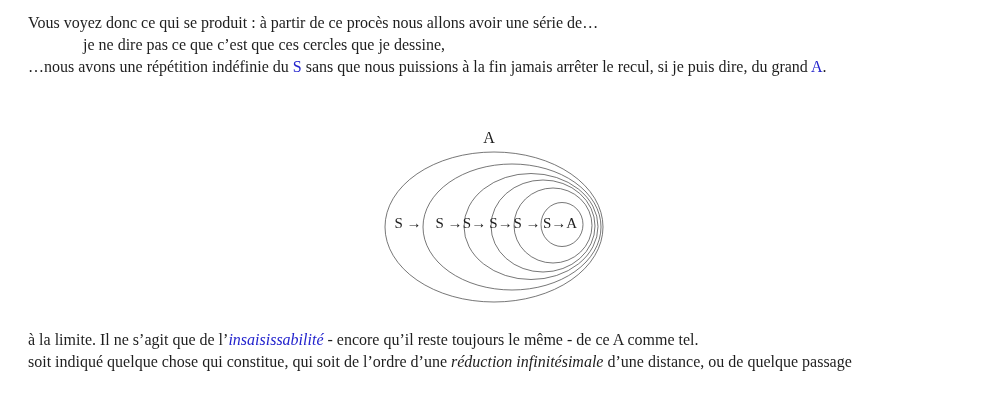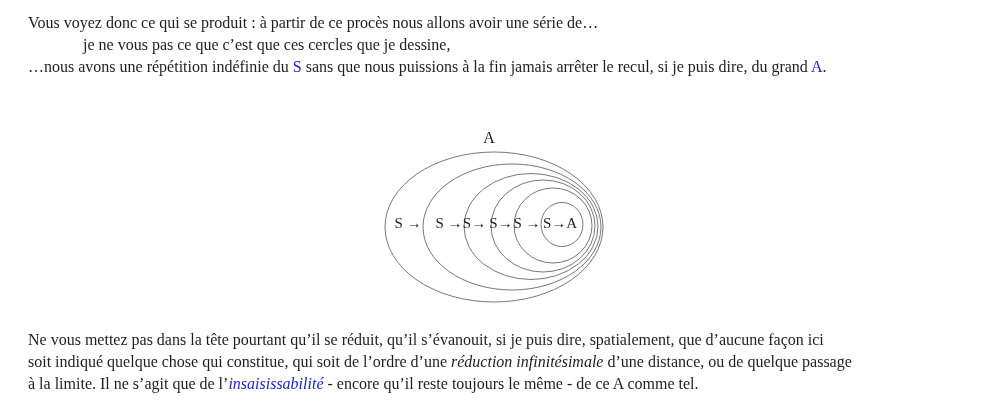--- a/index.html
+++ b/index.html
@@ -49,39 +49,38 @@
   .dlabel-a { font-size: 16px; }
   .dlabel-s { font-size: 15px; }
 </style>
 </head>
 <body>
 
 <div class="page">
 
   <div class="para top">
     <div class="line">Vous voyez donc ce qui se produit : à partir de ce procès nous allons avoir une série de…</div>
-    <div class="line indent">je ne vous pas ce que c’est que ces cercles que je dessine,</div>
+    <div class="line indent">je ne dire pas ce que c’est que ces cercles que je dessine,</div>
     <div class="line gap-above"><span>…nous avons une répétition indéfinie du </span><span class="blue">S</span><span> sans que nous puissions à la fin jamais arrêter le recul, si je puis dire, du grand </span><span class="blue">A</span><span>.</span></div>
   </div>
 
   <svg class="diagram" width="260" height="195" viewBox="0 0 260 195" xmlns="http://www.w3.org/2000/svg">
     <ellipse cx="134" cy="107" rx="109" ry="75"></ellipse>
     <ellipse cx="152" cy="107" rx="89" ry="63"></ellipse>
     <ellipse cx="171" cy="106.5" rx="67" ry="53"></ellipse>
     <ellipse cx="183" cy="106" rx="52" ry="46"></ellipse>
     <ellipse cx="193" cy="105.5" rx="39" ry="37.5"></ellipse>
     <ellipse cx="202" cy="104.5" rx="21" ry="22"></ellipse>
     <text class="dlabel-a" x="129" y="23" text-anchor="middle">A</text>
     <text class="dlabel-s" x="48" y="108" text-anchor="middle">S →</text>
     <text class="dlabel-s" x="89" y="108" text-anchor="middle">S →</text>
     <text class="dlabel-s" x="114.5" y="108" text-anchor="middle">S→</text>
     <text class="dlabel-s" x="141" y="108" text-anchor="middle">S→</text>
     <text class="dlabel-s" x="167" y="108" text-anchor="middle">S →</text>
     <text class="dlabel-s" x="200" y="108" text-anchor="middle">S→A</text>
   </svg>
 
   <div class="para bottom">
-    <div class="line">Ne vous mettez pas dans la tête pourtant qu’il se réduit, qu’il s’évanouit, si je puis dire, spatialement, que d’aucune façon ici</div>
+    <div class="line"><span>à la limite. Il ne s’agit que de l’</span><span class="ital blue">insaisissabilité</span><span> - encore qu’il reste toujours le même - de ce A comme tel.</span></div>
     <div class="line"><span>soit indiqué quelque chose qui constitue, qui soit de l’ordre d’une </span><span class="ital">réduction infinitésimale</span><span> d’une distance, ou de quelque passage</span></div>
-    <div class="line"><span>à la limite. Il ne s’agit que de l’</span><span class="ital blue">insaisissabilité</span><span> - encore qu’il reste toujours le même - de ce A comme tel.</span></div>
   </div>
 
 </div>
 
 </body></html>

